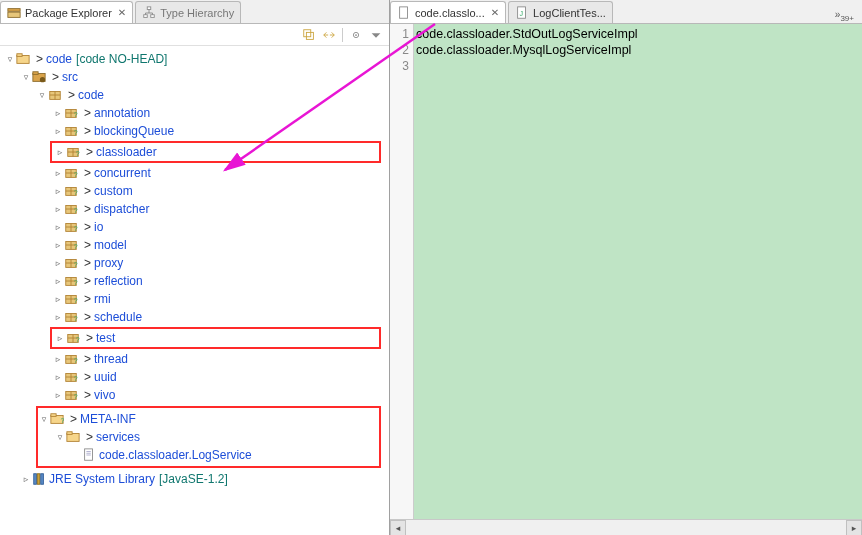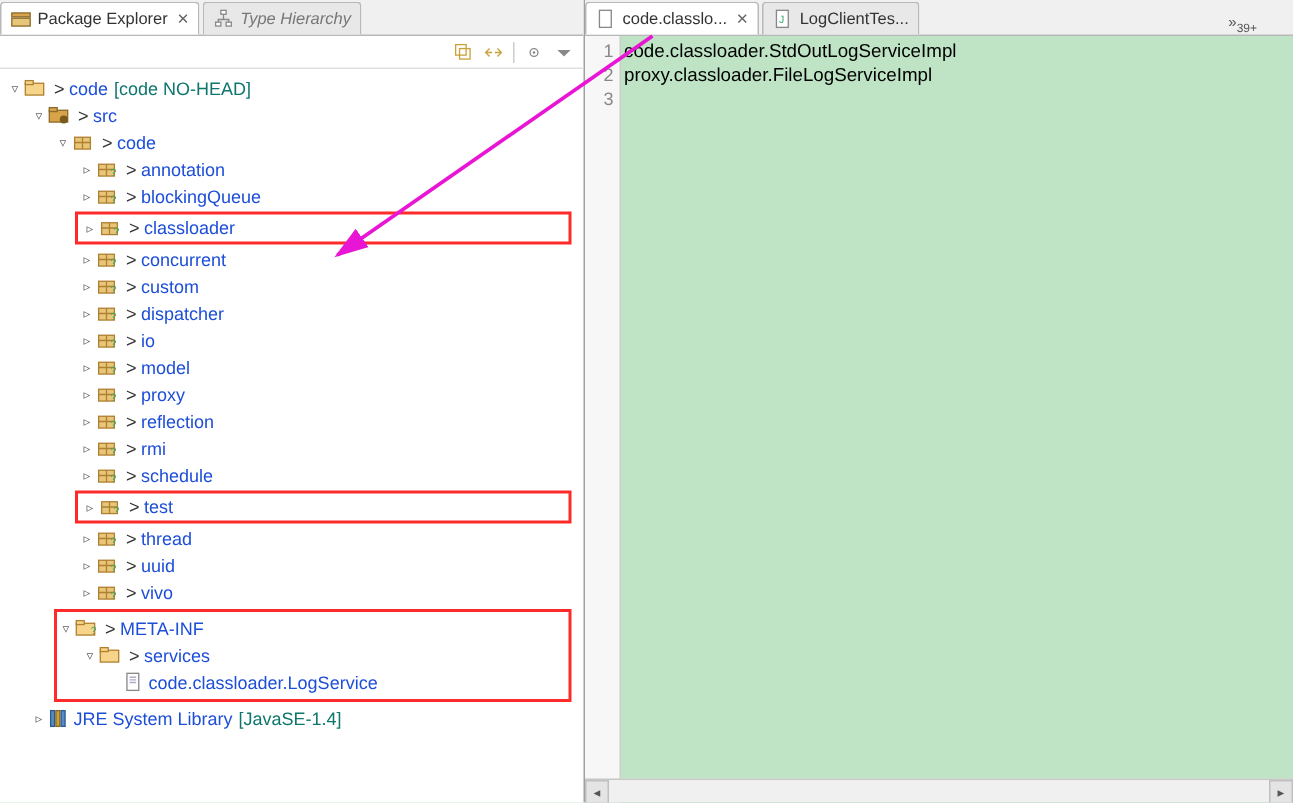--- a/index.html
+++ b/index.html
@@ -3,24 +3,24 @@
 <meta charset="utf-8">
 <style>
   * { box-sizing: border-box; margin: 0; padding: 0; font-family: "Segoe UI", Tahoma, sans-serif; }
   body { width: 862px; height: 535px; display: flex; background: #fff; overflow: hidden; position: relative; }
   .left-pane { width: 390px; border-right: 1px solid #a0a0a0; display: flex; flex-direction: column; background: #fff; }
   .right-pane { flex: 1; display: flex; flex-direction: column; background: #a3a3a3; }
 
   .tabbar { height: 24px; display: flex; align-items: flex-end; border-bottom: 1px solid #b8b8b8; background: #f0f0f0; font-size: 11px; position: relative; }
   .tab { height: 22px; padding: 0 6px; display: flex; align-items: center; gap: 4px; border: 1px solid #b8b8b8; border-bottom: none; background: #e8e8e8; margin-right: 2px; cursor: pointer; color: #333; border-radius: 3px 3px 0 0; }
   .tab.active { background: #fff; }
-  .tab.dim { color: #777; font-style: italic; }
+  .tab.dim { color: #777; }
   .tab-icon { width: 14px; height: 14px; }
   .close-x { font-size: 10px; color: #666; margin-left: 2px; }
-  .chev-right { margin-left: auto; margin-right: 20px; font-size: 10px; color: #555; padding: 0 4px; }
+  .chev-right { margin-left: auto; margin-right: 4px; font-size: 10px; color: #555; padding: 0 4px; }
 
   .toolbar { height: 22px; display: flex; align-items: center; justify-content: flex-end; gap: 6px; padding: 0 6px; border-bottom: 1px solid #e0e0e0; }
   .tool-icon { width: 14px; height: 14px; cursor: pointer; }
 
   .tree { flex: 1; overflow: auto; font-size: 12px; padding: 4px 0; }
   .row { display: flex; align-items: center; height: 18px; white-space: nowrap; cursor: default; }
   .arrow { width: 12px; text-align: center; color: #666; font-size: 9px; cursor: pointer; user-select: none; }
   .arrow.open::before { content: "▿"; }
   .arrow.closed::before { content: "▹"; }
   .arrow.none { visibility: hidden; }
@@ -318,21 +318,21 @@
     </div>
 
     <div class="row pad1">
       <span class="arrow closed"></span>
       <svg class="node-icon" viewBox="0 0 16 16">
           <rect x="2" y="2" width="3" height="12" fill="#5a8ac6" stroke="#2a5a96"></rect>
           <rect x="6" y="2" width="3" height="12" fill="#caa23a" stroke="#8a6a1a"></rect>
           <rect x="10" y="2" width="3" height="12" fill="#5a8ac6" stroke="#2a5a96"></rect>
         </svg>
       <span class="label">JRE System Library</span>
-      <span class="decor">[JavaSE-1.4]</span>
+      <span class="decor">[JavaSE-1.2]</span>
     </div>
   </div>
 </div>
 
 <div class="right-pane">
   <div class="right-tabbar">
     <div class="tab active">
       <svg class="tab-icon" viewBox="0 0 16 16">
           <rect x="3" y="1" width="9" height="13" fill="#fff" stroke="#888"></rect>
         </svg>
@@ -352,21 +352,21 @@
   </div>
 
   <div class="editor-wrap">
     <div class="gutter">
       <div>1</div>
       <div>2</div>
       <div>3</div>
     </div>
     <div class="code-area">
       <div class="code-line">code.classloader.StdOutLogServiceImpl</div>
-      <div class="code-line">proxy.classloader.FileLogServiceImpl</div>
+      <div class="code-line">code.classloader.MysqlLogServiceImpl</div>
     </div>
     <div class="hscroll">
       <div class="btn">◂</div>
       <div class="track"></div>
       <div class="btn">▸</div>
     </div>
   </div>
 </div>
 
 <svg class="annot-svg">

